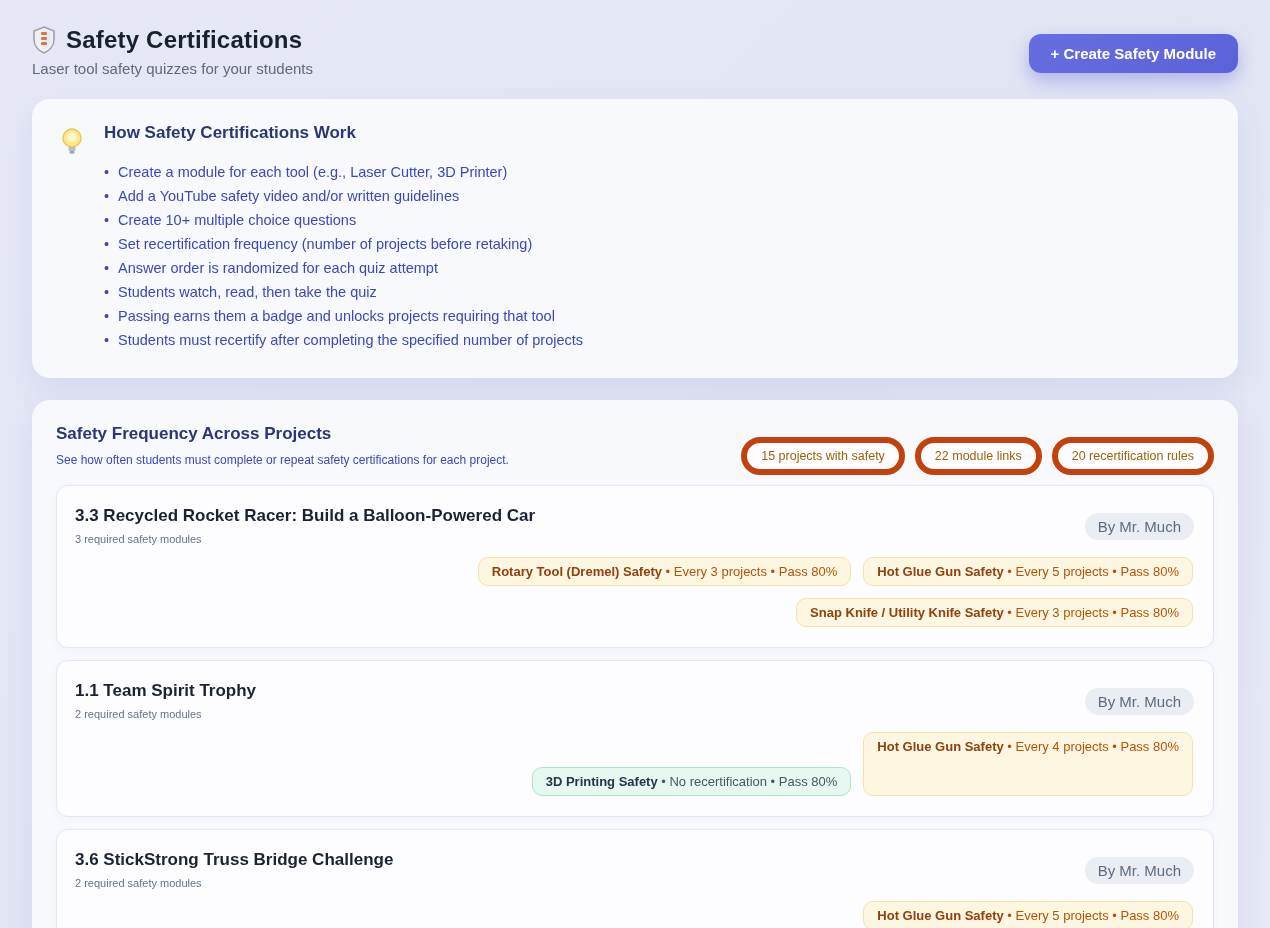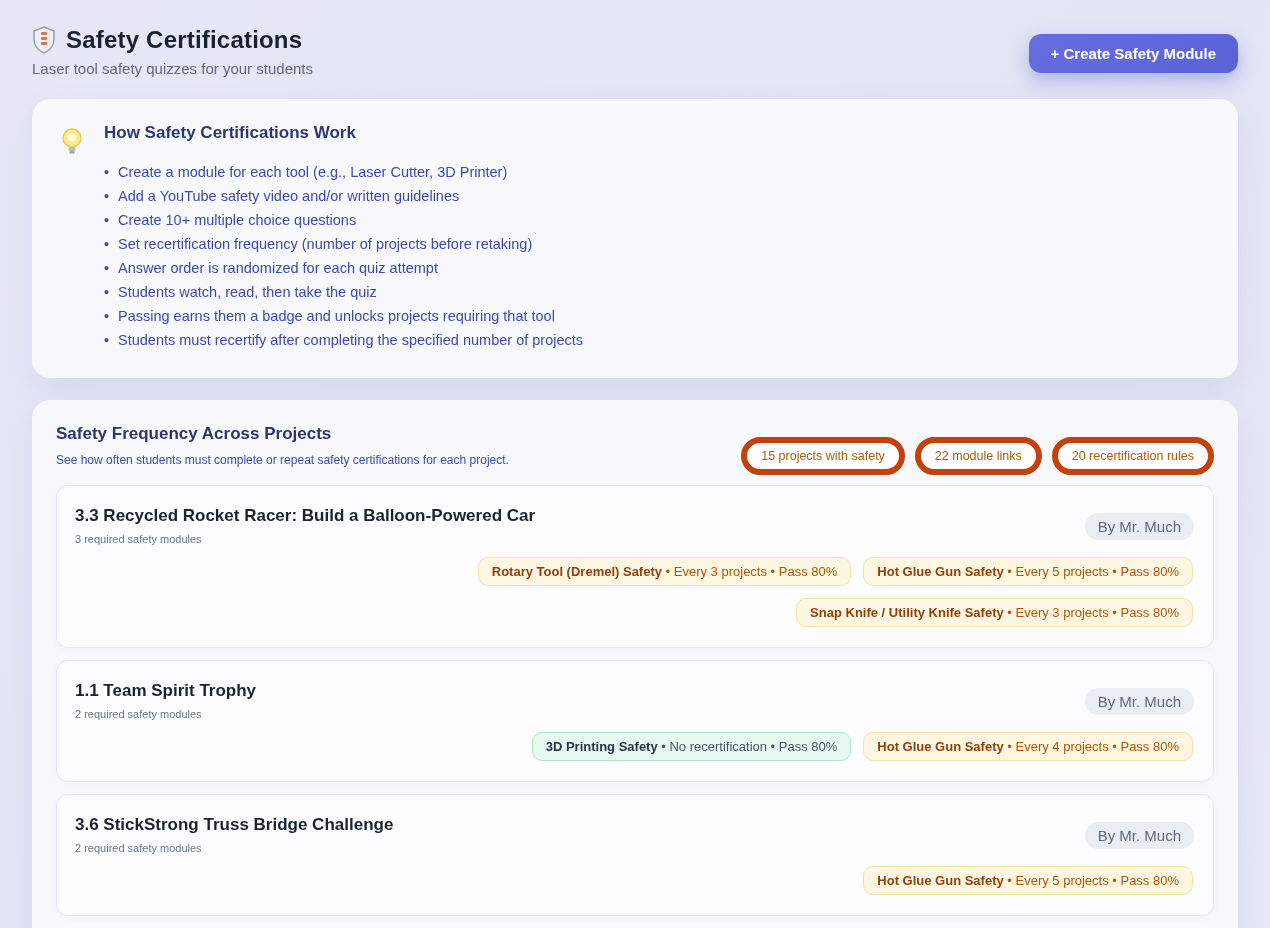--- a/index.html
+++ b/index.html
@@ -70,21 +70,21 @@
     background: #ebedf4; color: #5d6b7e; font-size: 15px;
     border-radius: 999px; padding: 5px 13px;
   }
   .badge-row { display: flex; gap: 12px; margin-top: 12px; flex-wrap: wrap; justify-content: flex-end; }
   .badge {
     font-size: 13px; border-radius: 10px; padding: 6px 13px; white-space: nowrap;
   }
   .badge b { font-weight: 700; }
   .badge.amber { background: #fdf7e1; border: 1px solid #f3e2a6; color: #b45309; }
   .badge.amber b { color: #92400e; }
-  .badge.green { background: #e7f8f0; border: 1px solid #ace6c6; color: #4b5563; }
+  .badge.green { background: #e7f8f0; border: 1px solid #ace6c6; color: #4b5563; margin-top: 35px; }
   .badge.green b { color: #28344a; }
 </style>
 </head>
 <body>
 
 <div class="page">
 
   <div class="header">
     <div class="header-left">
       <div class="title-row">

